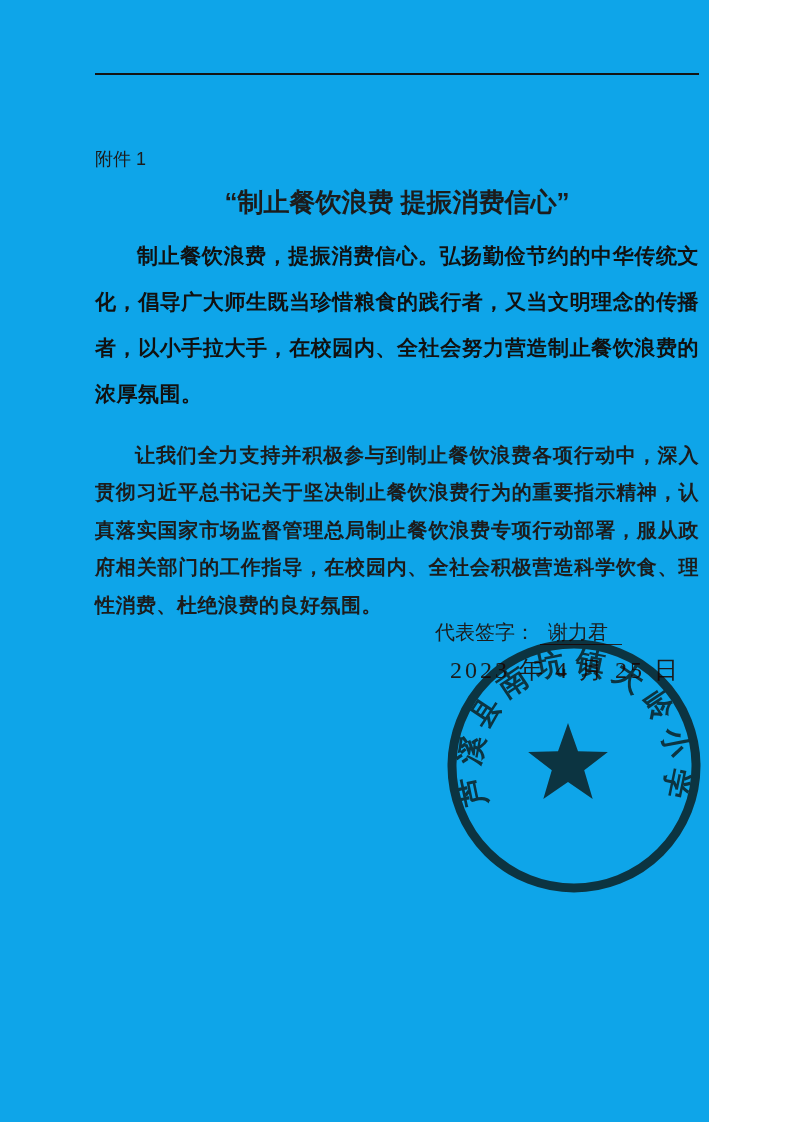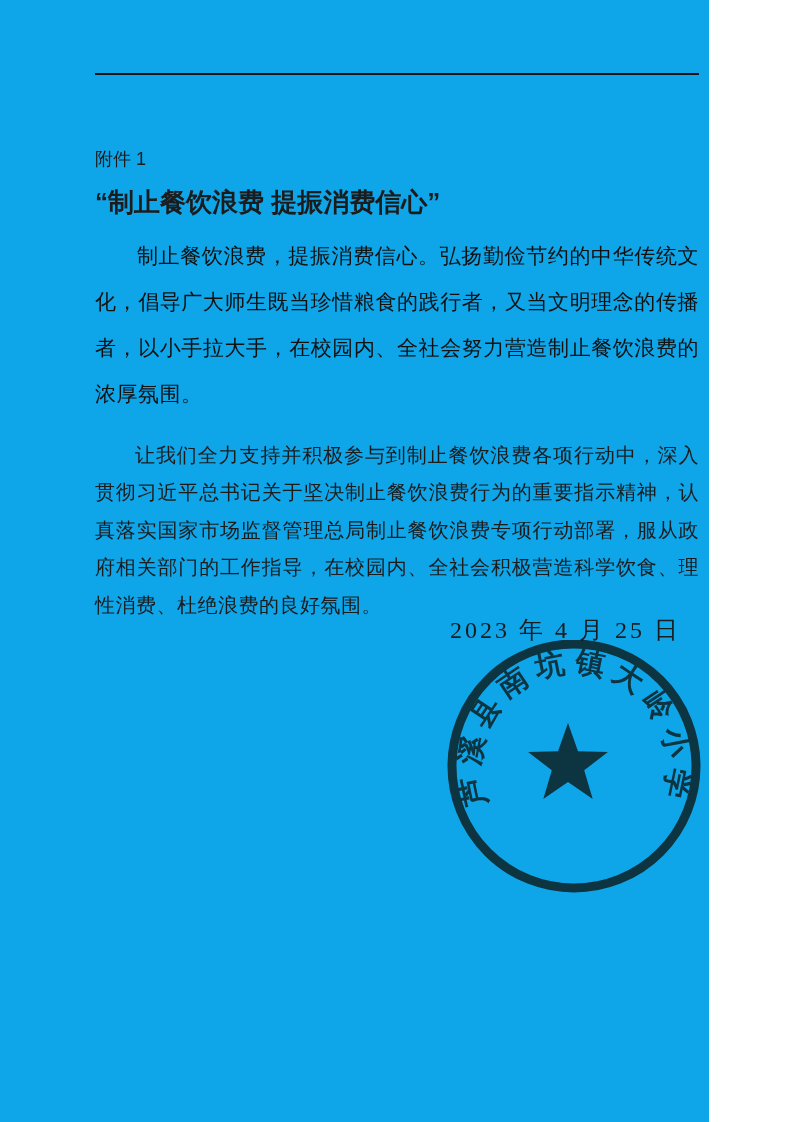--- a/index.html
+++ b/index.html
@@ -21,44 +21,44 @@
     height:2px;
     background:#141414;
   }
   .attachment{
     margin-top:72px;
     font-family:"Liberation Sans","DejaVu Sans",sans-serif;
     font-size:18px;
     line-height:24px;
   }
   .title{
-    text-align:left;
+    text-align:center;
     font-family:"Liberation Sans","DejaVu Sans",sans-serif;
     font-weight:bold;
     font-size:26px;
     line-height:38px;
   }
   .title-1{margin-top:12px;}
   .title-2{margin-top:2px;}
   .para{
     text-align:justify;
     text-indent:2em;
     font-size:20px;
     letter-spacing:0.5px;
   }
   .p1{margin-top:10px;line-height:37.5px;}
   .p2{
     margin-top:12px;
     line-height:46px;
     font-family:"Liberation Sans","DejaVu Sans",sans-serif;
-    font-weight:normal;
+    font-weight:bold;
     font-size:21px;
     color:#111111;
   }
-  .p3{margin-top:20px;line-height:37.4px;}
+  .p3{margin-top:20px;line-height:37.4px;font-weight:bold;}
   .blank-underline{
     border-bottom:1.5px solid #222;
     padding:0 34px 1px 20px;
     white-space:nowrap;
   }
   .sig-block{
     margin-top:-12px;
     font-size:20px;
   }
   .sig-row{
@@ -107,20 +107,23 @@
 
     <div class="title title-1">“制止餐饮浪费 提振消费信心”</div>
 
 
 
     <div class="para p2">制止餐饮浪费，提振消费信心。弘扬勤俭节约的中华传统文化，倡导广大师生既当珍惜粮食的践行者，又当文明理念的传播者，以小手拉大手，在校园内、全社会努力营造制止餐饮浪费的浓厚氛围。</div>
 
     <div class="para p3">让我们全力支持并积极参与到制止餐饮浪费各项行动中，深入贯彻习近平总书记关于坚决制止餐饮浪费行为的重要指示精神，认真落实国家市场监督管理总局制止餐饮浪费专项行动部署，服从政府相关部门的工作指导，在校园内、全社会积极营造科学饮食、理性消费、杜绝浪费的良好氛围。</div>
 
     <div class="sig-block">
+      <div class="sig-row">
+        <span>代表签字：</span> <span class="sig-underline">谢力君</span>
+      </div>
     </div>
 
     <div class="date-row">2023 年 4 月 25 日</div>
 
   </div>
 
   <svg class="seal" width="260" height="260" viewBox="0 0 260 260" aria-hidden="true">
     <circle cx="130" cy="126" r="122" fill="none" stroke="#c8362b" stroke-width="9"></circle>
     <polygon fill="#c8362b" points="124,83 114,111.2 84.1,112 107.8,130.3 99.3,159 124,142 148.7,159 140.2,130.3 163.9,112 134,111.2"></polygon>
     <defs>

